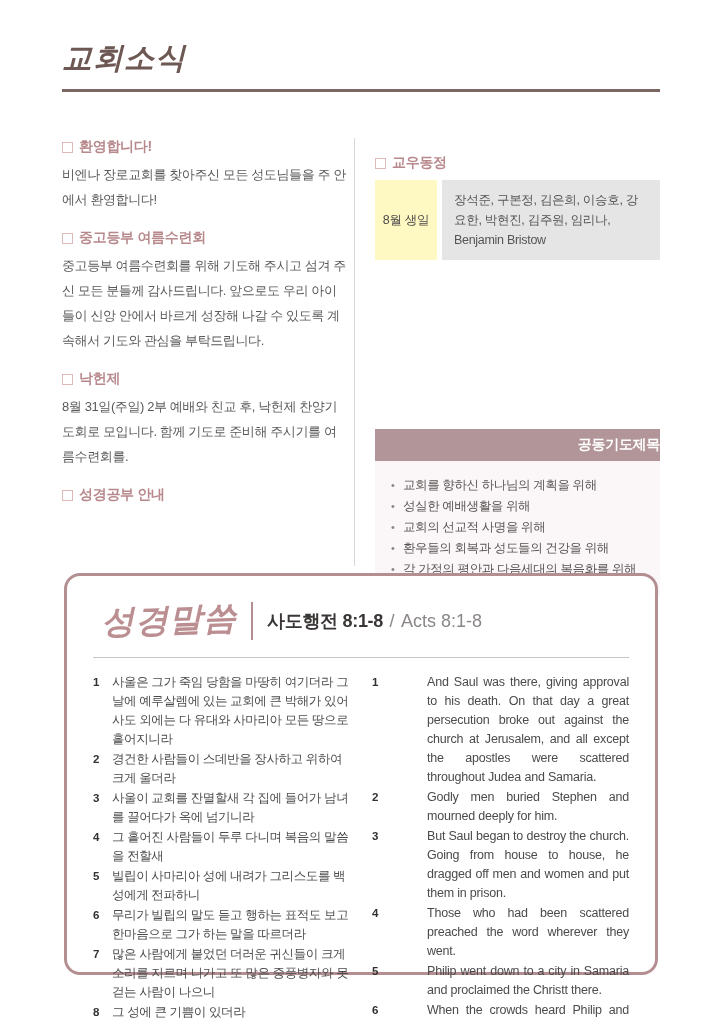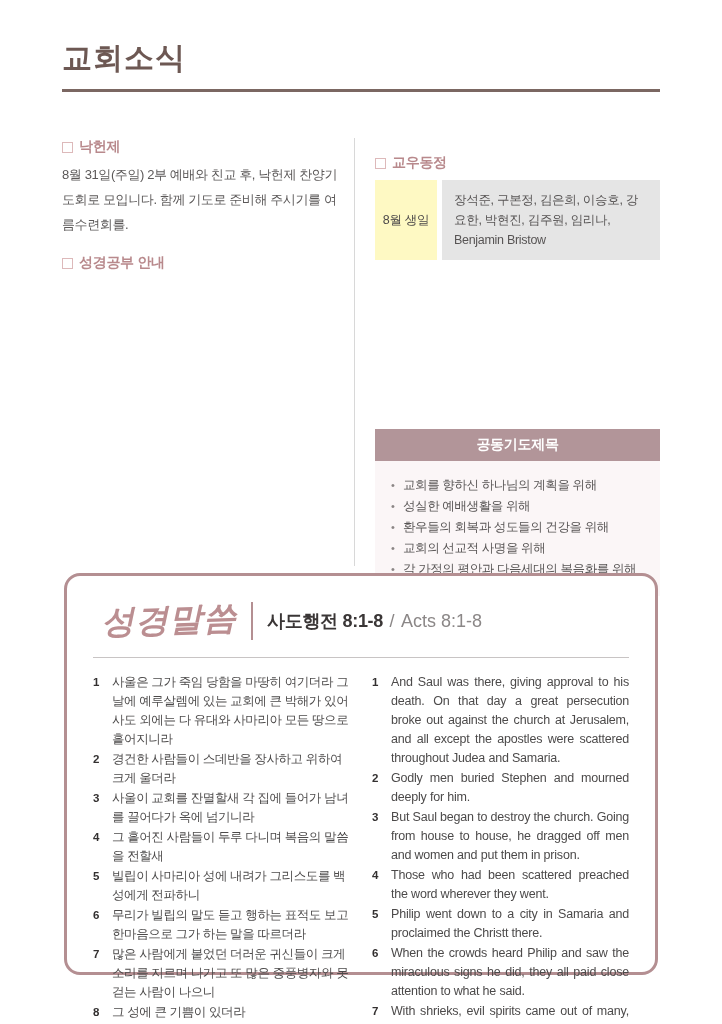--- a/index.html
+++ b/index.html
@@ -6,21 +6,21 @@
   html,body { background:#fff; }
   body {
     width:722px; height:1024px;
     font-family:"Liberation Sans", sans-serif;
     color:#5b5858; overflow:hidden; position:relative;
   }
   .page { position:absolute; inset:0; }
 
   
   .hdr { margin:38px 62px 0 62px; }
-  .page-title { font-size:30px; font-weight:bold; color:#6d5853; letter-spacing:1px; }
+  .page-title { font-size:30px; font-weight:bold; color:#6d5853; letter-spacing:1px;font-style:italic; }
   .title-rule { margin-top:10px; height:3px; background:#7b6762; width:598px; }
 
   
   .columns { position:relative; margin:46px 62px 0 62px; width:598px; height:432px; }
   .col-left  { position:absolute; left:0; top:0; width:286px; }
   .v-divider { position:absolute; left:292px; top:0; width:1px; height:428px; background:#d8d8d8; }
   .col-right { position:absolute; left:313px; top:16px; width:285px; height:432px; }
 
   .section { margin-bottom:17px; }
   .sec-head { display:flex; align-items:center; gap:6px; margin-bottom:6px; }
@@ -41,21 +41,21 @@
     display:flex; align-items:center; justify-content:center; text-align:center;
     min-height:31px; letter-spacing:-0.3px; padding:6px 8px; line-height:20px;
   }
   .news-table .tlabel { flex:0 0 62px; }
   .news-table .tvalue { justify-content:flex-start; text-align:left; padding:10px 12px; }
 
   
   .prayer { position:absolute; left:0; right:0; top:275px; }
   .prayer-bar {
     background:#b29599; color:#ffffff; font-weight:bold; font-size:14px;
-    text-align:center; padding:7px 18px; letter-spacing:-0.3px;
+    text-align:right; padding:7px 0; letter-spacing:-0.3px;
   }
   .prayer-body { background:#fbf6f7; padding:14px 10px 16px 14px; }
   .prayer-body ul { list-style:none; }
   .prayer-body li {
     font-size:12.5px; color:#575454; line-height:21px; letter-spacing:-0.4px;
     padding-left:14px; position:relative;
   }
   .prayer-body li::before { content:"•"; position:absolute; left:2px; color:#8a8585; font-size:11px; }
 
   
@@ -73,37 +73,51 @@
   .sc-ref-ko { font-size:18px; font-weight:bold; color:#3a3636; letter-spacing:-0.3px; }
   .sc-ref-sep { font-size:18px; color:#8b8787; margin:0 2px; }
   .sc-ref-en { font-size:18px; color:#8b8787; }
   .sc-rule { margin-top:14px; height:1px; background:#c8c4c4; }
 
   .verses { display:flex; gap:22px; margin-top:15px; }
   .vcol { flex:1; min-width:0; }
   .verse { display:grid; grid-template-columns:15px 1fr; gap:4px; margin-bottom:1px; }
   .vnum { font-size:11.5px; font-weight:bold; color:#333030; line-height:19px; text-align:left; }
   .vtext { font-size:12.5px; color:#4c4a4a; line-height:19px; letter-spacing:-0.4px; }
-  .vcol-en .vtext { text-align:justify; letter-spacing:-0.2px; }
+  .vcol-en .vtext { text-align:justify; letter-spacing:-0.2px;margin-left:36px; }
 </style>
 </head>
 <body>
 
 <div class="page">
 
   <div class="hdr">
     <div class="page-title">교회소식</div>
     <div class="title-rule"></div>
   </div>
 
   <div class="columns">
 
     <div class="col-left">
 
-
+      <div class="section">
+        <div class="sec-head">
+          <span class="sq"></span>
+          <span class="sec-title">환영합니다!</span>
+        </div>
+        <p class="sec-body">비엔나 장로교회를 찾아주신 모든 성도님들을 주 안에서 환영합니다!</p>
+      </div>
+
+      <div class="section">
+        <div class="sec-head">
+          <span class="sq"></span>
+          <span class="sec-title">중고등부 여름수련회</span>
+        </div>
+        <p class="sec-body">중고등부 여름수련회를 위해 기도해 주시고 섬겨 주신 모든 분들께 감사드립니다. 앞으로도 우리 아이들이 신앙 안에서 바르게 성장해 나갈 수 있도록 계속해서 기도와 관심을 부탁드립니다.</p>
+      </div>
 
       <div class="section">
         <div class="sec-head">
           <span class="sq"></span>
           <span class="sec-title">낙헌제</span>
         </div>
         <p class="sec-body">8월 31일(주일) 2부 예배와 친교 후, 낙헌제 찬양기도회로 모입니다. 함께 기도로 준비해 주시기를 여름수련회를.</p>
       </div>
 
       <div class="section">
@@ -131,22 +145,22 @@
           </div>
         </div>
       </div>
 
       <div class="prayer">
         <div class="prayer-bar">공동기도제목</div>
         <div class="prayer-body">
           <ul>
             <li>교회를 향하신 하나님의 계획을 위해</li>
             <li>성실한 예배생활을 위해</li>
+            <li>교회의 선교적 사명을 위해</li>
             <li>환우들의 회복과 성도들의 건강을 위해</li>
-            <li>교회의 선교적 사명을 위해</li>
             <li>각 가정의 평안과 다음세대의 복음화를 위해</li>
           </ul>
         </div>
       </div>
 
     </div>
   </div>
 
   <div class="scripture-box">
     <div class="sc-head">

